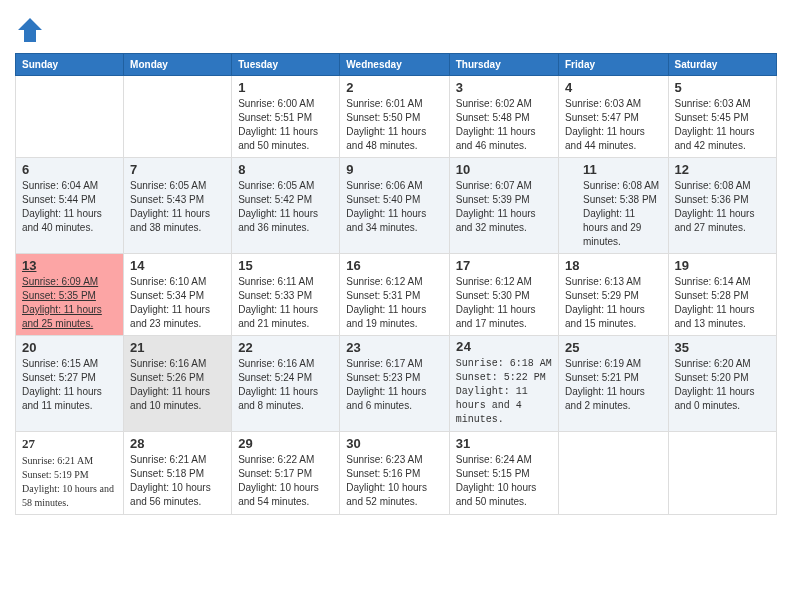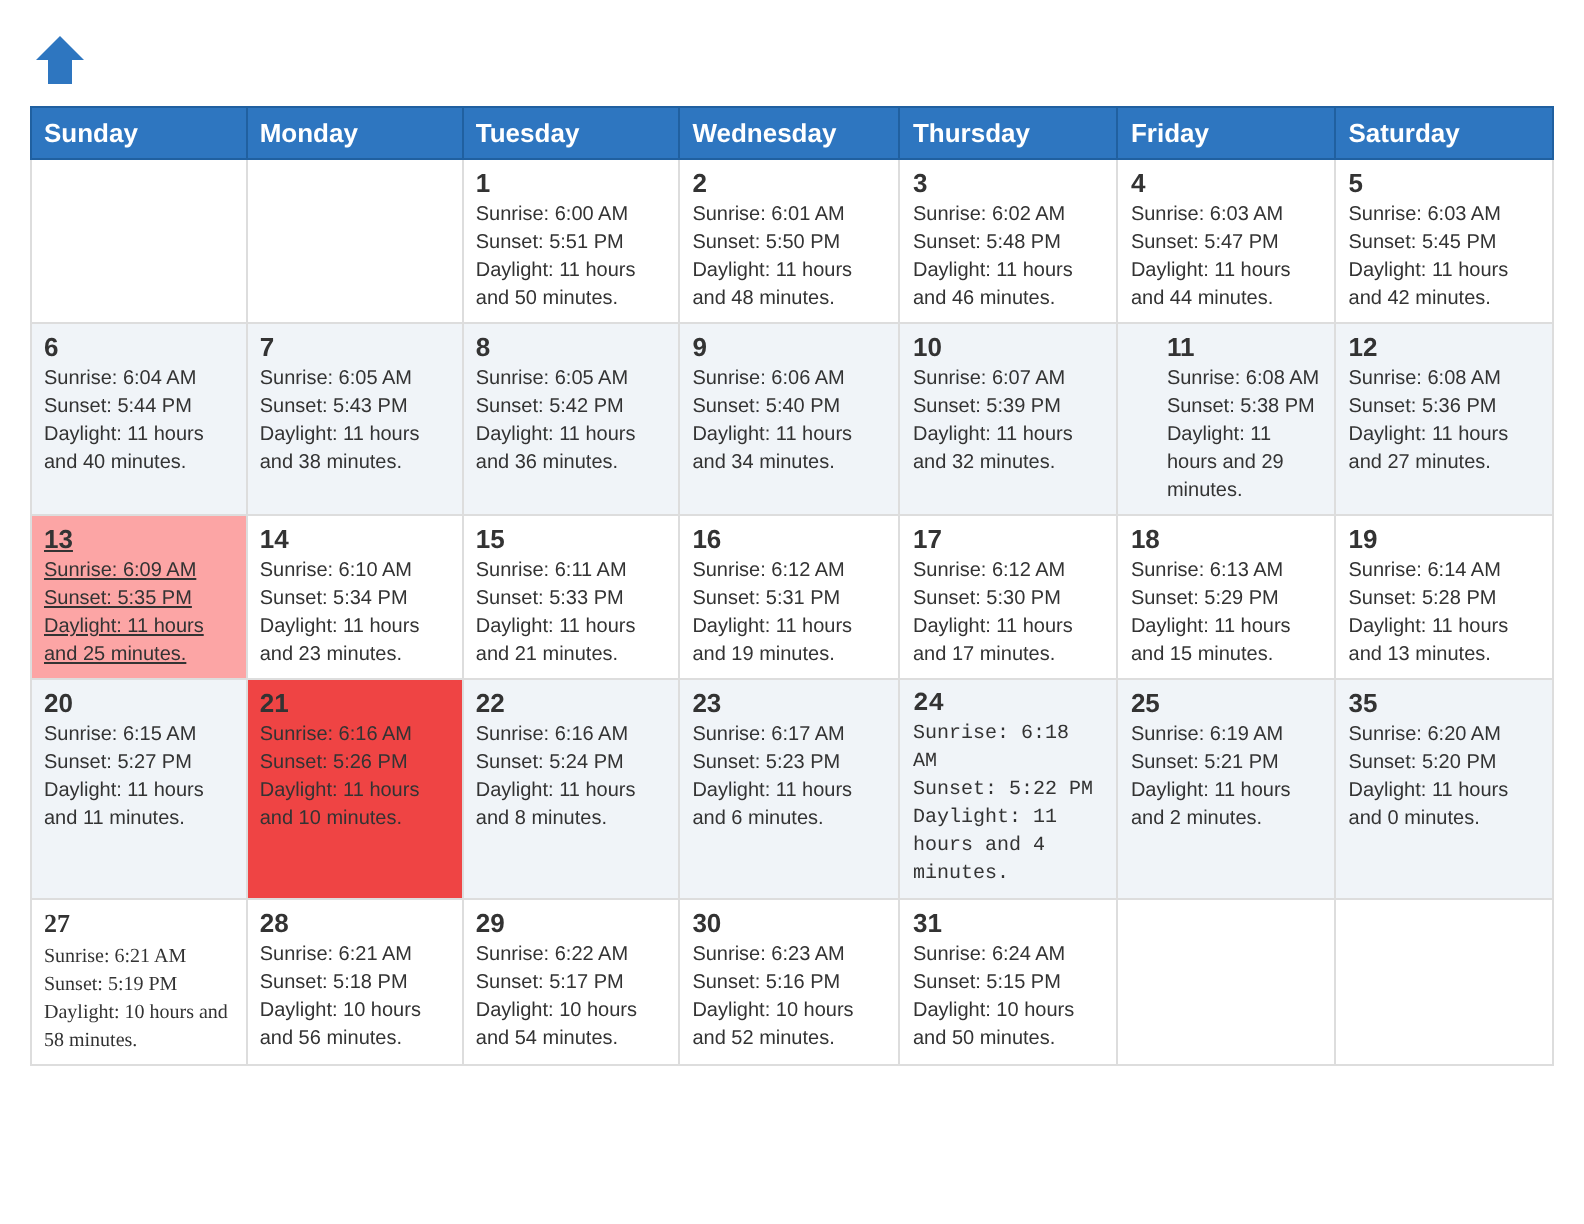--- a/index.html
+++ b/index.html
@@ -55,21 +55,21 @@
     .calendar {
       width: 100%;
       border-collapse: collapse;
       border: 1px solid #ccc;
     }
     .calendar th {
       background-color: #2e76c0;
       color: #fff;
       text-align: left;
       padding: 5px 6px;
-      font-size: 13px;
+      font-size: 10px;
       font-weight: bold;
       border: 1px solid #2060a0;
     }
     .calendar td {
       width: 113px;
       vertical-align: top;
       padding: 4px 6px;
       font-size: 10.5px;
       color: #333;
       border: 1px solid #ddd;
@@ -250,21 +250,21 @@
         </div>
           </td>
         </tr>
         <tr>
           <td style="background: rgb(240, 244, 248);">
             <span class="day-num">20</span>
         <div class="day-detail">
           Sunrise: 6:15 AM<br>Sunset: 5:27 PM<br>Daylight: 11 hours and 11 minutes.
         </div>
           </td>
-          <td style="background: #ef4444;">
+          <td style="background: #e5e5e5;">
             <span class="day-num">21</span>
         <div class="day-detail">
           Sunrise: 6:16 AM<br>Sunset: 5:26 PM<br>Daylight: 11 hours and 10 minutes.
         </div>
           </td>
           <td style="background: rgb(240, 244, 248);">
             <span class="day-num">22</span>
         <div class="day-detail">
           Sunrise: 6:16 AM<br>Sunset: 5:24 PM<br>Daylight: 11 hours and 8 minutes.
         </div>

